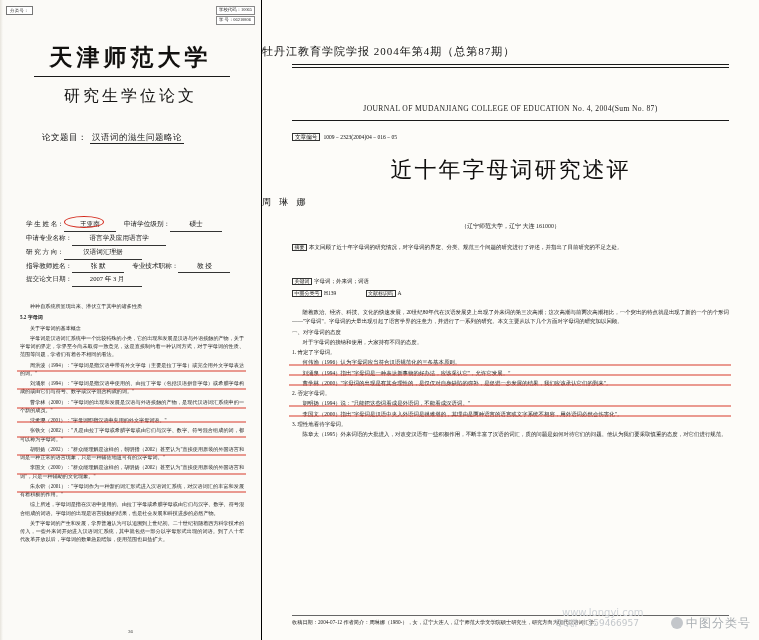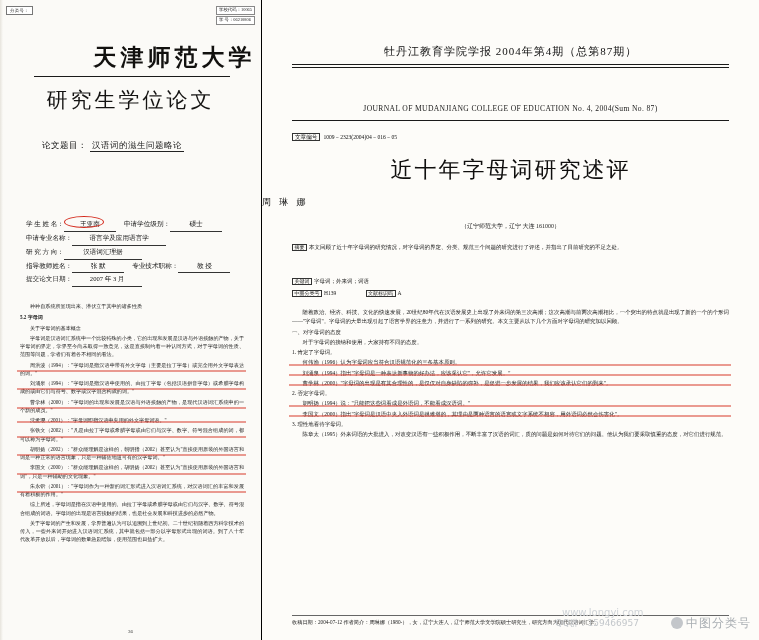--- a/index.html
+++ b/index.html
@@ -67,47 +67,45 @@
     position: absolute;
     top: 42px;
     left: 0;
     width: 100%;
     text-align: center;
     font-size: 23px;
     font-weight: bold;
     letter-spacing: 4px;
     font-family: "DejaVu Serif", serif;
     color: #12110f;
-    padding-left: 44px;
   }
   .univ-rule {
     position: absolute;
     top: 76px;
     left: 34px;
     width: 196px;
     border-bottom: 1.6px solid #1a1a1a;
   }
   .univ-sub {
     position: absolute;
     top: 86px;
     left: 0;
     width: 100%;
     text-align: center;
-    font-size: 21px;
+    font-size: 16px;
     letter-spacing: 3px;
     font-family: "DejaVu Serif", serif;
     color: #141312;
   }
   .thesis-line {
     position: absolute;
     top: 132px;
     left: 42px;
     font-size: 8.5px;
     letter-spacing: .5px;
-    margin-top: 8px;
   }
   .thesis-line .lbl { color: #111; }
   .thesis-line .val {
     border-bottom: 1px solid #222;
     padding: 0 2px 1px 2px;
     margin-left: 3px;
   }
   .meta-block {
     position: absolute;
     top: 218px;
@@ -184,21 +182,21 @@
     background: #fdfcf9;
     box-sizing: border-box;
     overflow: hidden;
     padding: 0 26px;
   }
   .jr-header {
     position: absolute;
     top: 44px;
     left: 0;
     width: 100%;
-    text-align: center;
+    text-align: left;
     font-size: 11px;
     letter-spacing: 1px;
     color: #111;
   }
   .jr-rule1 {
     position: absolute;
     top: 64px;
     left: 30px;
     right: 30px;
     border-bottom: 1.3px solid #1a1a1a;

